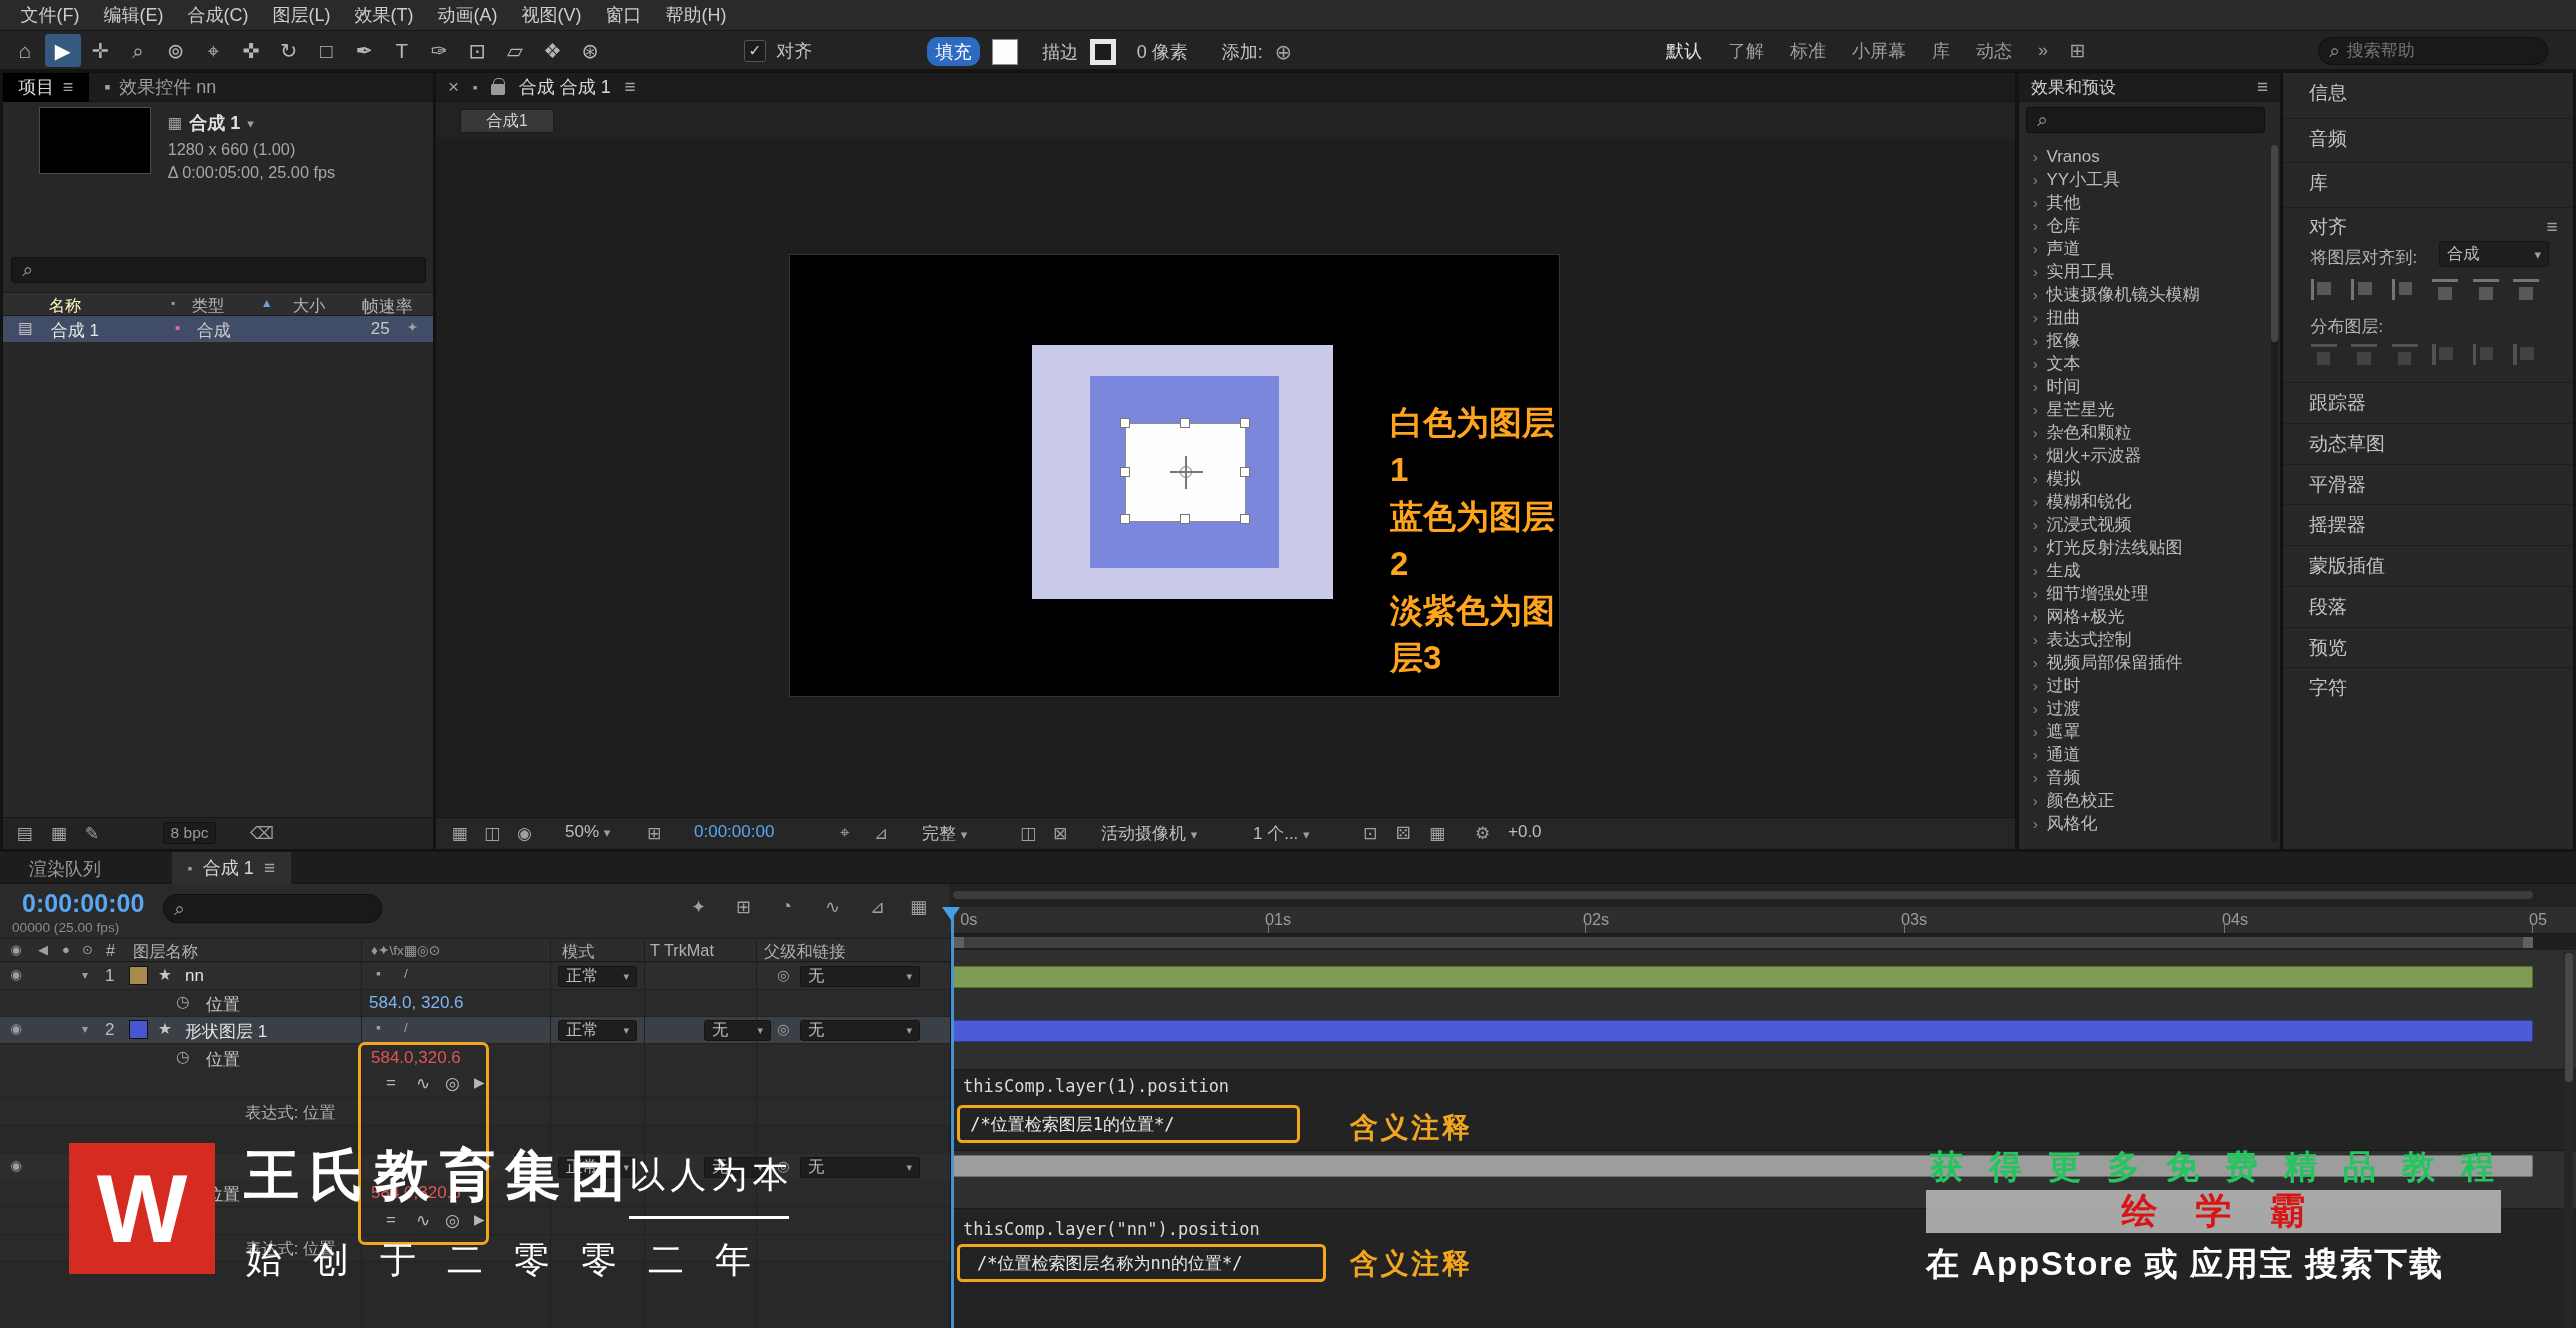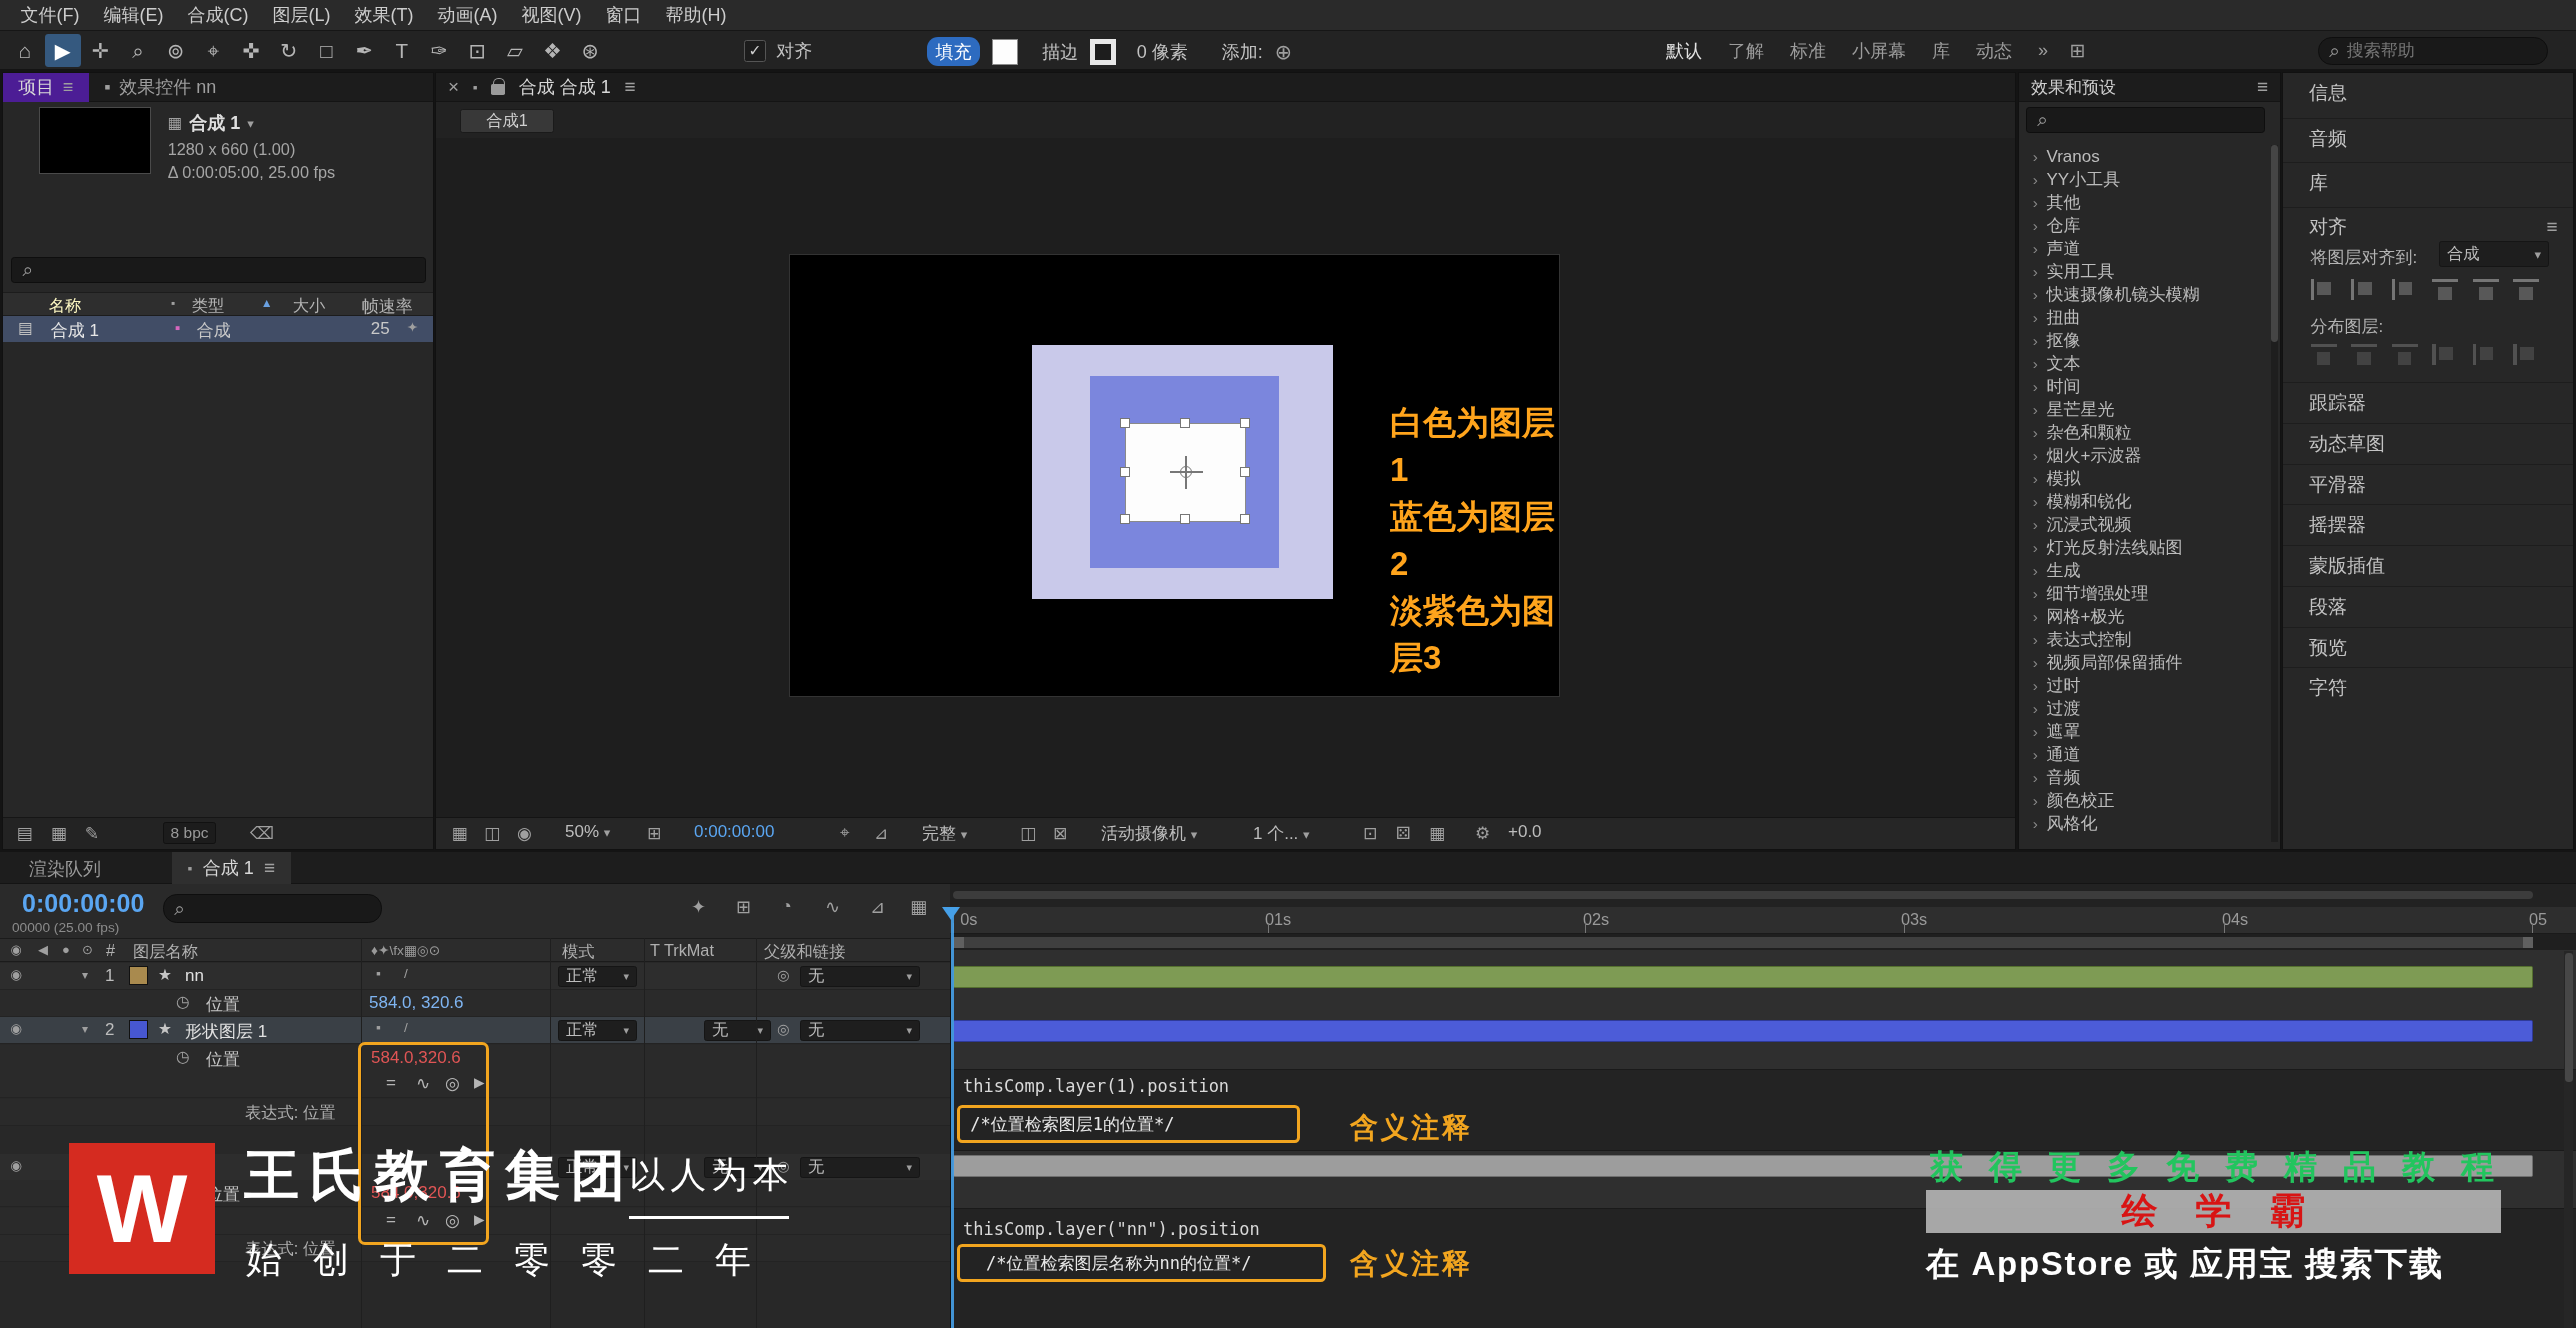--- a/index.html
+++ b/index.html
@@ -3,21 +3,21 @@
 <meta charset="utf-8">
 <style>
   *{margin:0;padding:0;box-sizing:border-box}
   html,body{background:#0d0d0d}
   body{font-family:"Liberation Sans","DejaVu Sans",sans-serif}
   #screen{position:relative;width:2576px;height:1328px;background:#141414;overflow:hidden;color:#c8c8c8;font-size:19px}
   .a{position:absolute}
   .panel{position:absolute;background:#272727;border:0.9px solid #111;overflow:hidden}
   .tabbar{position:absolute;left:0;top:0;right:0;height:29px;background:#1c1c1c;border-bottom:0.9px solid #141414;display:flex;align-items:center}
   .tab{height:29px;display:flex;align-items:center;gap:8.6px;padding:0 15.5px;color:#9f9f9f;font-size:18px;white-space:nowrap}
-  .tab.active{background:#4c1d95;color:#d8d8d8}
+  .tab.active{background:#000000;color:#d8d8d8}
   .mi{padding:0 12px;font-size:18px;color:#cdcdcd;white-space:nowrap}
   .tool{width:36px;height:33px;display:inline-flex;align-items:center;justify-content:center;color:#b5b5b5;font-size:20.6px;border-radius:3.4px}
   .tool.active{background:#35597f;color:#fff}
   .ws{color:#9c9c9c;font-size:18px;padding:0 13px;white-space:nowrap}
   .ws.active{color:#e3e3e3}
   .inp{background:#191919;border:0.9px solid #0e0e0e;border-radius:13.7px;color:#9a9a9a;display:flex;align-items:center;padding:0 10.3px;gap:6.9px}
   .inp input{background:transparent;border:none;outline:none;color:#bdbdbd;font-size:17px;width:100%;font-family:"Liberation Sans",sans-serif}
   .dd{background:#1e1e1e;border:0.9px solid #151515;border-radius:2.6px;color:#bdbdbd;display:flex;align-items:center;justify-content:space-between;padding:0 6.9px;font-size:16.3px}
   .glyph{color:#9f9f9f}
   .fxi{height:23px;display:flex;align-items:center;padding-left:13.7px;gap:8.6px;font-size:17px;color:#bcbcbc;white-space:nowrap}
@@ -575,21 +575,21 @@
 
     <div class="a" style="left:951px;top:185px;width:1625px;height:82px;background:#232323;border-top:0.9px solid #1a1a1a;border-bottom:0.9px solid #1a1a1a"></div>
     <span class="a mono" style="left:963px;top:192px;font-size:17px;color:#d9d9d9">thisComp.layer(1).position</span>
     <div class="a" style="left:957px;top:221px;width:343px;height:38px;border:3.4px solid #f2a51f;border-radius:5.2px;display:flex;align-items:center;padding-left:10.3px">
       <span class="mono" style="font-size:17px;color:#e8e8e8">/*位置检索图层1的位置*/</span>
     </div>
     <span class="a notetxt" style="left:1350px;top:225px">含义注释</span>
 
     <div class="a" style="left:951px;top:324px;width:1625px;height:121px;background:#232323;border-top:0.9px solid #1a1a1a"></div>
     <span class="a mono" style="left:963px;top:335px;font-size:17px;color:#d9d9d9">thisComp.layer("nn").position</span>
-    <div class="a" style="left:957px;top:360px;width:369px;height:38px;border:3.4px solid #f2a51f;border-radius:5.2px;display:flex;align-items:center;padding-left:26px">
+    <div class="a" style="left:957px;top:360px;width:369px;height:38px;border:3.4px solid #f2a51f;border-radius:5.2px;display:flex;align-items:center;padding-left:17px">
       <span class="mono" style="font-size:17px;color:#e8e8e8">/*位置检索图层名称为nn的位置*/</span>
     </div>
     <span class="a notetxt" style="left:1350px;top:361px">含义注释</span>
 
     <div class="a" style="left:942px;top:23px;width:0;height:0;border-left:9.4px solid transparent;border-right:9.4px solid transparent;border-top:13.7px solid #46a0e8;z-index:15"></div>
     <div class="a" style="left:951px;top:23px;width:2.6px;height:422px;background:#46a0e8;opacity:.9;z-index:15"></div>
 
     <div class="a" style="left:358px;top:158px;width:131px;height:203px;border:3.4px solid #f2a51f;border-radius:6.9px;z-index:25"></div>
 
     <div class="a" style="left:2564px;top:67px;width:9.4px;height:378px;background:#262626">

